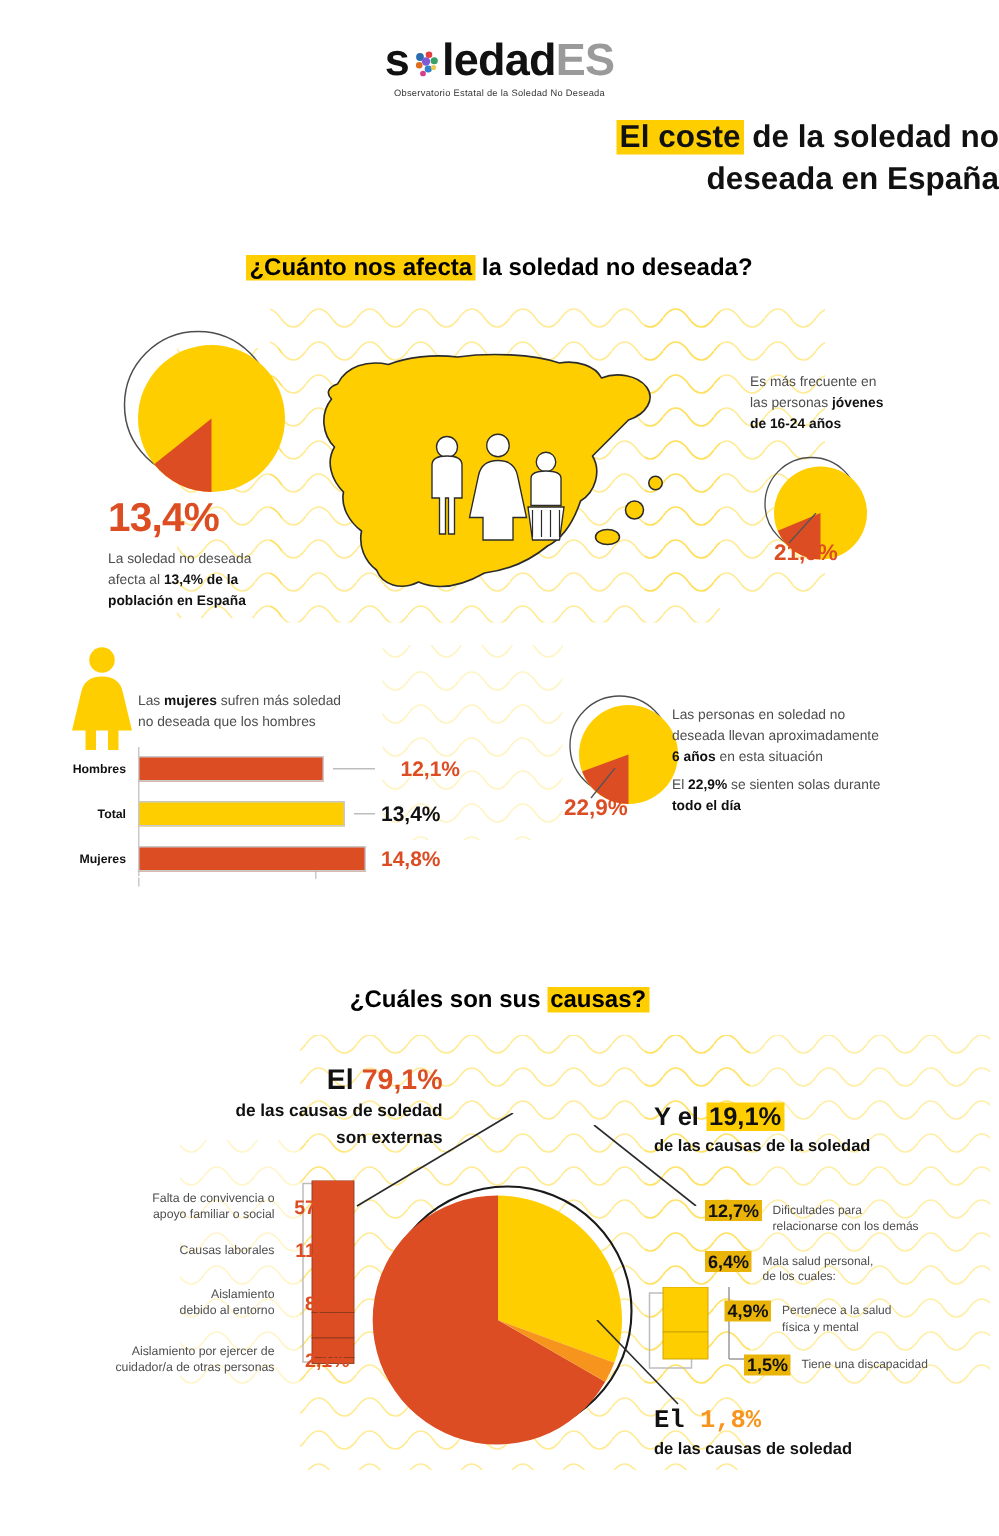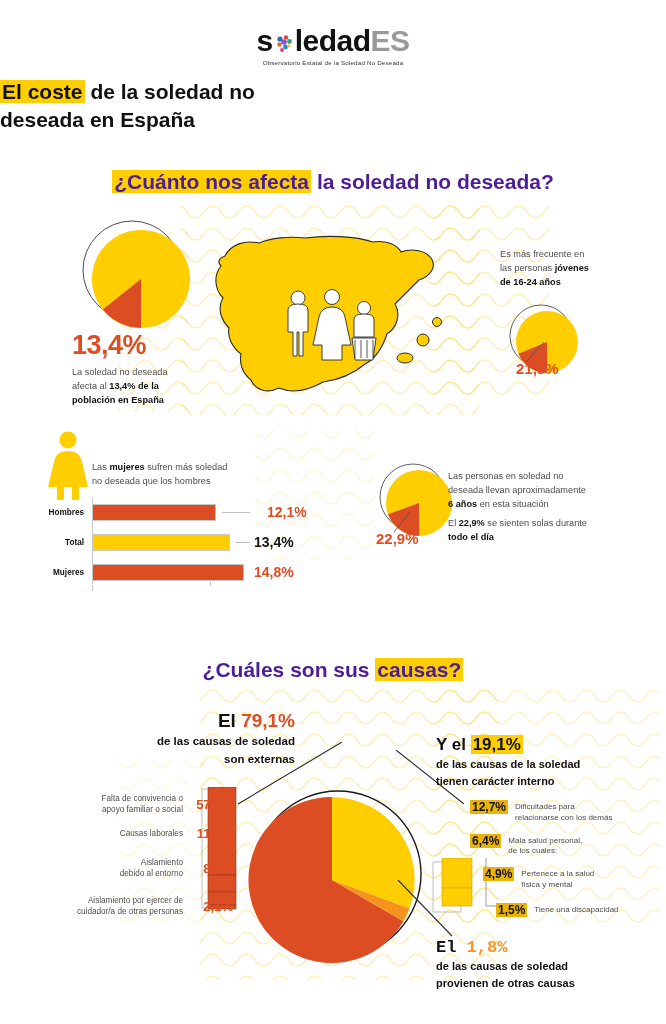--- a/index.html
+++ b/index.html
@@ -19,27 +19,27 @@
   
   .logo-block { position: absolute; top: 26px; left: 0; width: 666px; text-align: center; }
   .logo-word { font-size: 30px; font-weight: 700; letter-spacing: -0.5px; line-height: 1; display: inline-block; }
   .logo-word .dark { color: #111; }
   .logo-word .grey { color: #9a9a9a; }
   .logo-sub { font-size: 6.2px; color: #333; letter-spacing: .2px; margin-top: 3px; }
   .logo-dot { display: inline-block; width: 22px; height: 22px; position: relative; vertical-align: -3px; }
 
   
   .main-title {
-    position: absolute; top: 78px; left: 0; width: 666px; text-align: left;
+    position: absolute; top: 78px; left: 0; width: 666px; text-align: right;
     font-size: 21px; font-weight: 700; line-height: 1.35; color: #111;
   }
   .hl { background: #FFCE00; padding: 0 2px; }
   .section-title {
     position: absolute; width: 666px; text-align: center;
-    font-size: 21px; font-weight: 700; color: #4c1d95;
+    font-size: 16px; font-weight: 700; color: #000000;
   }
   #sec1-title { top: 170px; }
   #sec2-title { top: 658px; }
 
   
   .body-text { font-size: 9.2px; line-height: 1.5; color: #4d4d4d; }
   .body-text b { color: #111; font-weight: 700; }
   .pct-big { font-size: 27px; font-weight: 700; color: #DD4D24; letter-spacing: -0.5px; }
 
   
@@ -334,21 +334,20 @@
       </div>
       <div class="ext-val">2,1%</div>
     </div>
   </div>
 
   <div id="cal-191">
     <div class="big">
       <span>Y el </span><span class="num">19,1%</span>
     </div>
     <div class="sub">de las causas de la soledad</div>
-    <div class="sub">tienen carácter interno</div>
   </div>
 
   <svg style="position:absolute;left:432px;top:858px" width="42" height="56">
     <rect x="1" y="4" width="28" height="50" fill="none" stroke="#bdbdbd" stroke-width="1"></rect>
     <rect x="10" y="0" width="30" height="30" fill="#FFCE00" stroke="#c9a200" stroke-width="0.6"></rect>
     <rect x="10" y="30" width="30" height="18" fill="#FFCE00" stroke="#c9a200" stroke-width="0.6"></rect>
   </svg>
 
   <svg style="position:absolute;left:484px;top:856px" width="22" height="54">
     <path d="M2 2 L2 50" stroke="#9a9a9a" stroke-width="1" fill="none"></path>
@@ -381,16 +380,15 @@
       <div class="int-val">1,5%</div>
       <div class="int-label">Tiene una discapacidad</div>
     </div>
   </div>
 
   <div id="cal-18">
     <div class="big">
       <span>El </span><span class="num">1,8%</span>
     </div>
     <div class="sub">de las causas de soledad</div>
-    <div class="sub">provienen de otras causas</div>
   </div>
 
 </div>
 
 </body></html>

